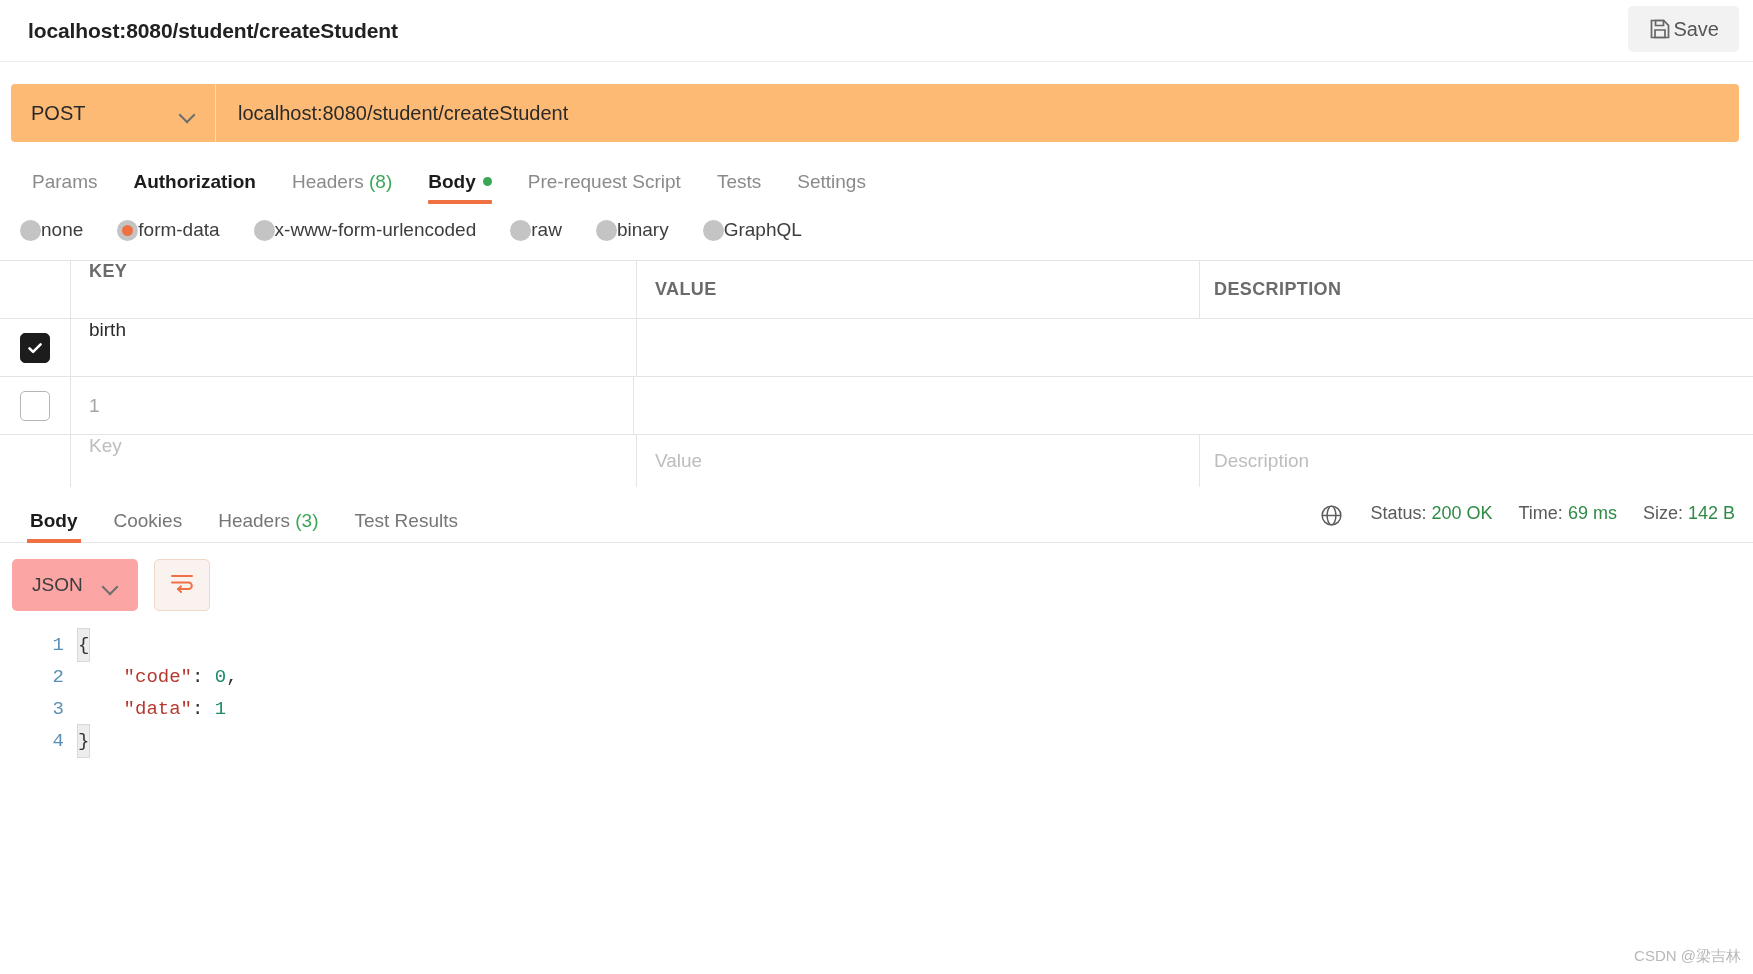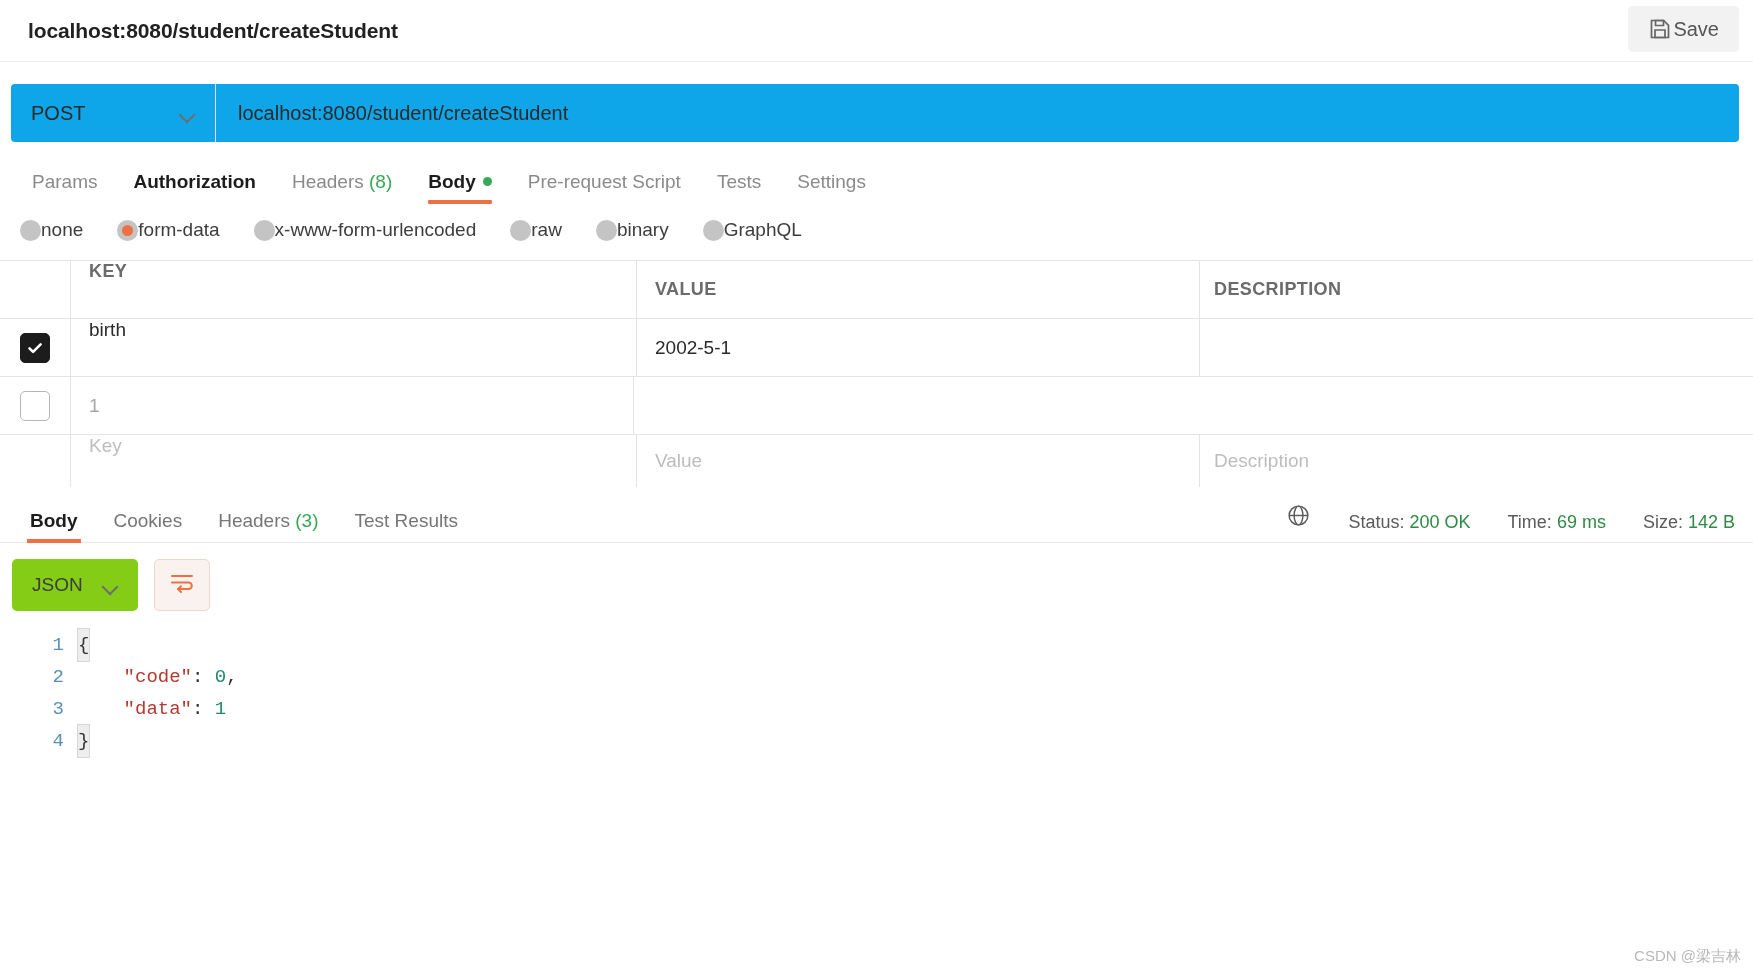--- a/index.html
+++ b/index.html
@@ -42,21 +42,21 @@
   }
   .floppy { display: block; }
 
   
   .urlbar-wrap {
     padding: 22px 14px 0 11px;
   }
   .urlbar {
     display: flex;
     height: 58px;
-    background: #0ea5e9;
+    background: #fdba74;
     border-radius: 4px;
     overflow: hidden;
   }
   .method {
     width: 205px;
     display: flex; align-items: center;
     padding: 0 20px;
     border-right: 1px solid #e0e0e0;
     cursor: pointer;
   }
@@ -239,21 +239,21 @@
   .rsp-tab.active::after {
     content: "";
     position: absolute;
     left: 15px; right: 15px; bottom: -1px;
     height: 4px;
     background: #ef7042;
   }
   .statusline {
     position: absolute;
     right: 18px; bottom: 9px;
-    display: flex; align-items: flex-end; gap: 25px;
+    display: flex; align-items: flex-start; gap: 14px;
     font-size: 18px;
     color: #5b5b5b;
   }
   .statusline .grp { margin-left: 12px; white-space: nowrap; }
   .ok { color: #2f8a45; }
 
   
   .viewerbar {
     display: flex;
     align-items: center;
@@ -273,21 +273,21 @@
     font-size: 19px;
     color: #7d7d7d;
     cursor: pointer;
   }
   .seg .s.on {
     background: #e3e3e3;
     color: #1c1c1c;
   }
   .fmt {
     display: flex; align-items: center; gap: 20px;
-    background: #84cc16;
+    background: #fca5a5;
     border-radius: 5px;
     height: 52px;
     padding: 0 20px;
     cursor: pointer;
   }
   .fmt .t { font-size: 19px; color: #3d3d3d; }
   .wrapbtn {
     width: 56px; height: 52px;
     background: #f9f2ee;
     border: 1px solid #f0d7c9;
@@ -410,23 +410,20 @@
     <div class="c-check">
       <span class="cbox on">
         <svg width="18" height="18" viewBox="0 0 18 18" fill="none" stroke="#ffffff" stroke-width="2.6" stroke-linecap="round" stroke-linejoin="round">
             <path d="M3.5 9.3l3.6 3.6L14.6 5.4"></path>
           </svg>
       </span>
     </div>
     <div class="c-key">
         <span class="cellv">birth</span>
       </div>
-    <div class="c-val">
-        <span class="cellv">2002-5-1</span>
-      </div>
     <div class="c-desc">
         <span class="cellv"></span>
       </div>
   </div>
 
   <div class="prow">
     <div class="c-check">
       <span class="cbox"></span>
     </div>
     <div class="c-val">

